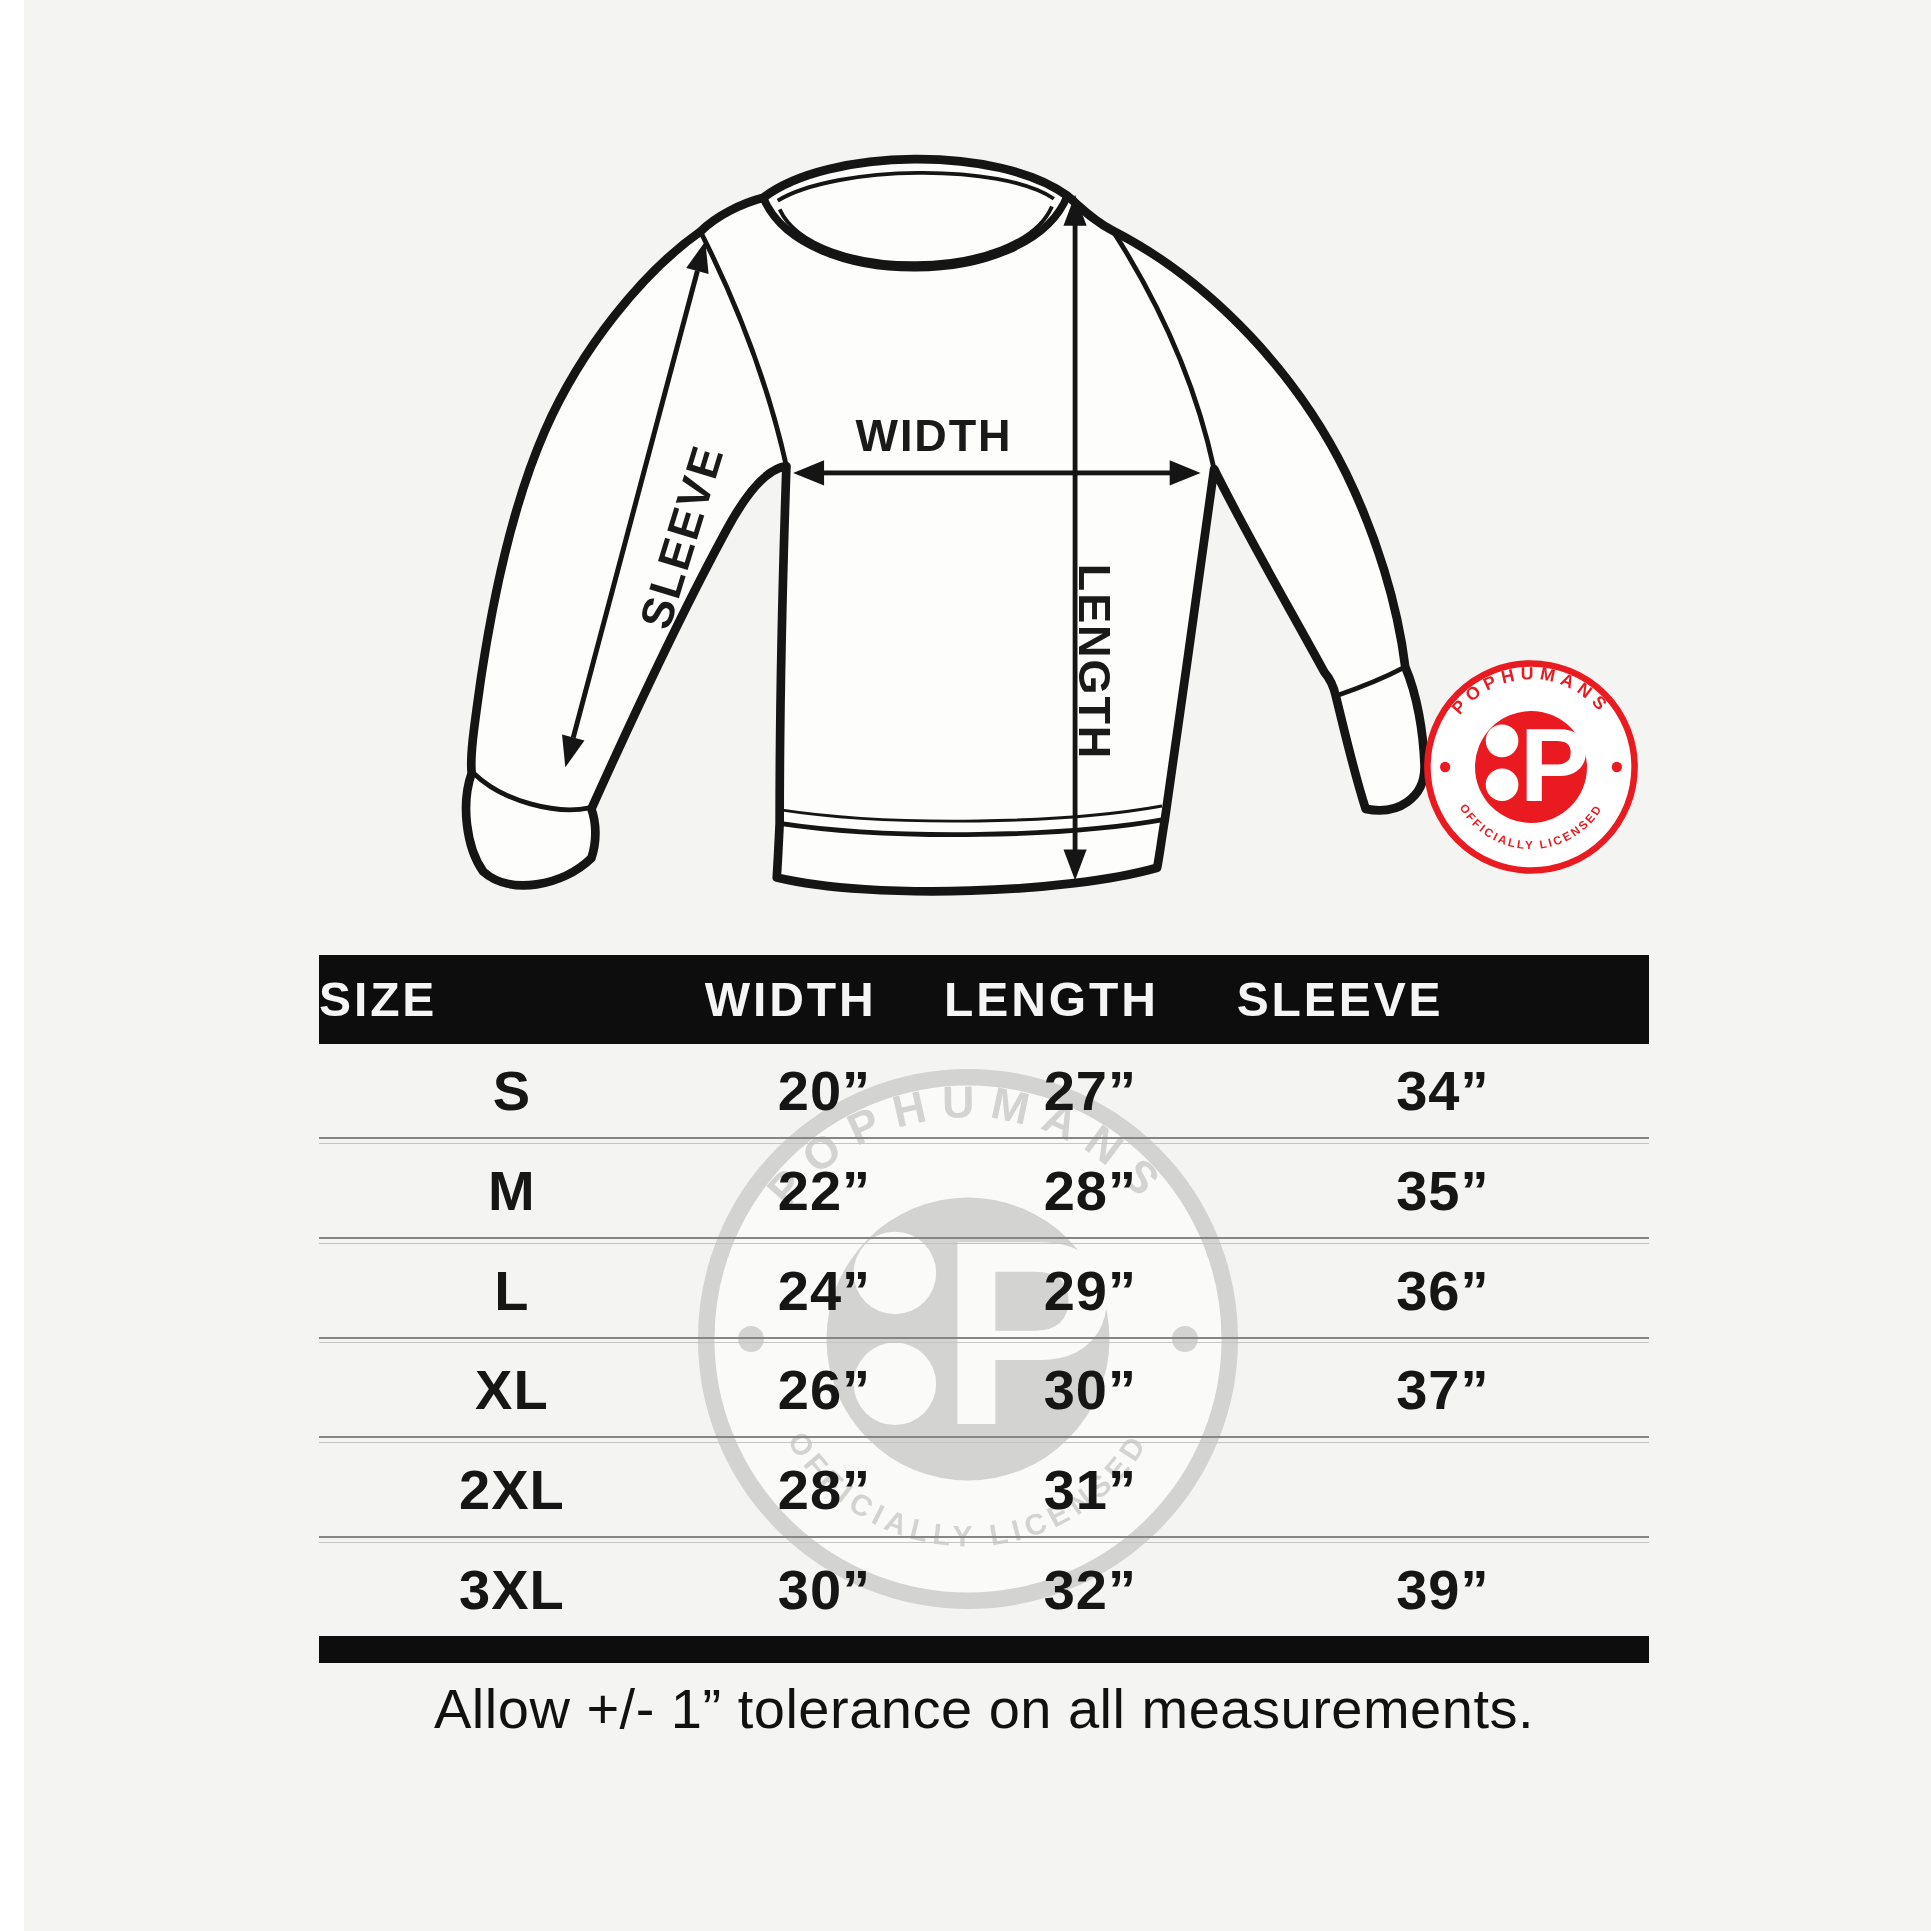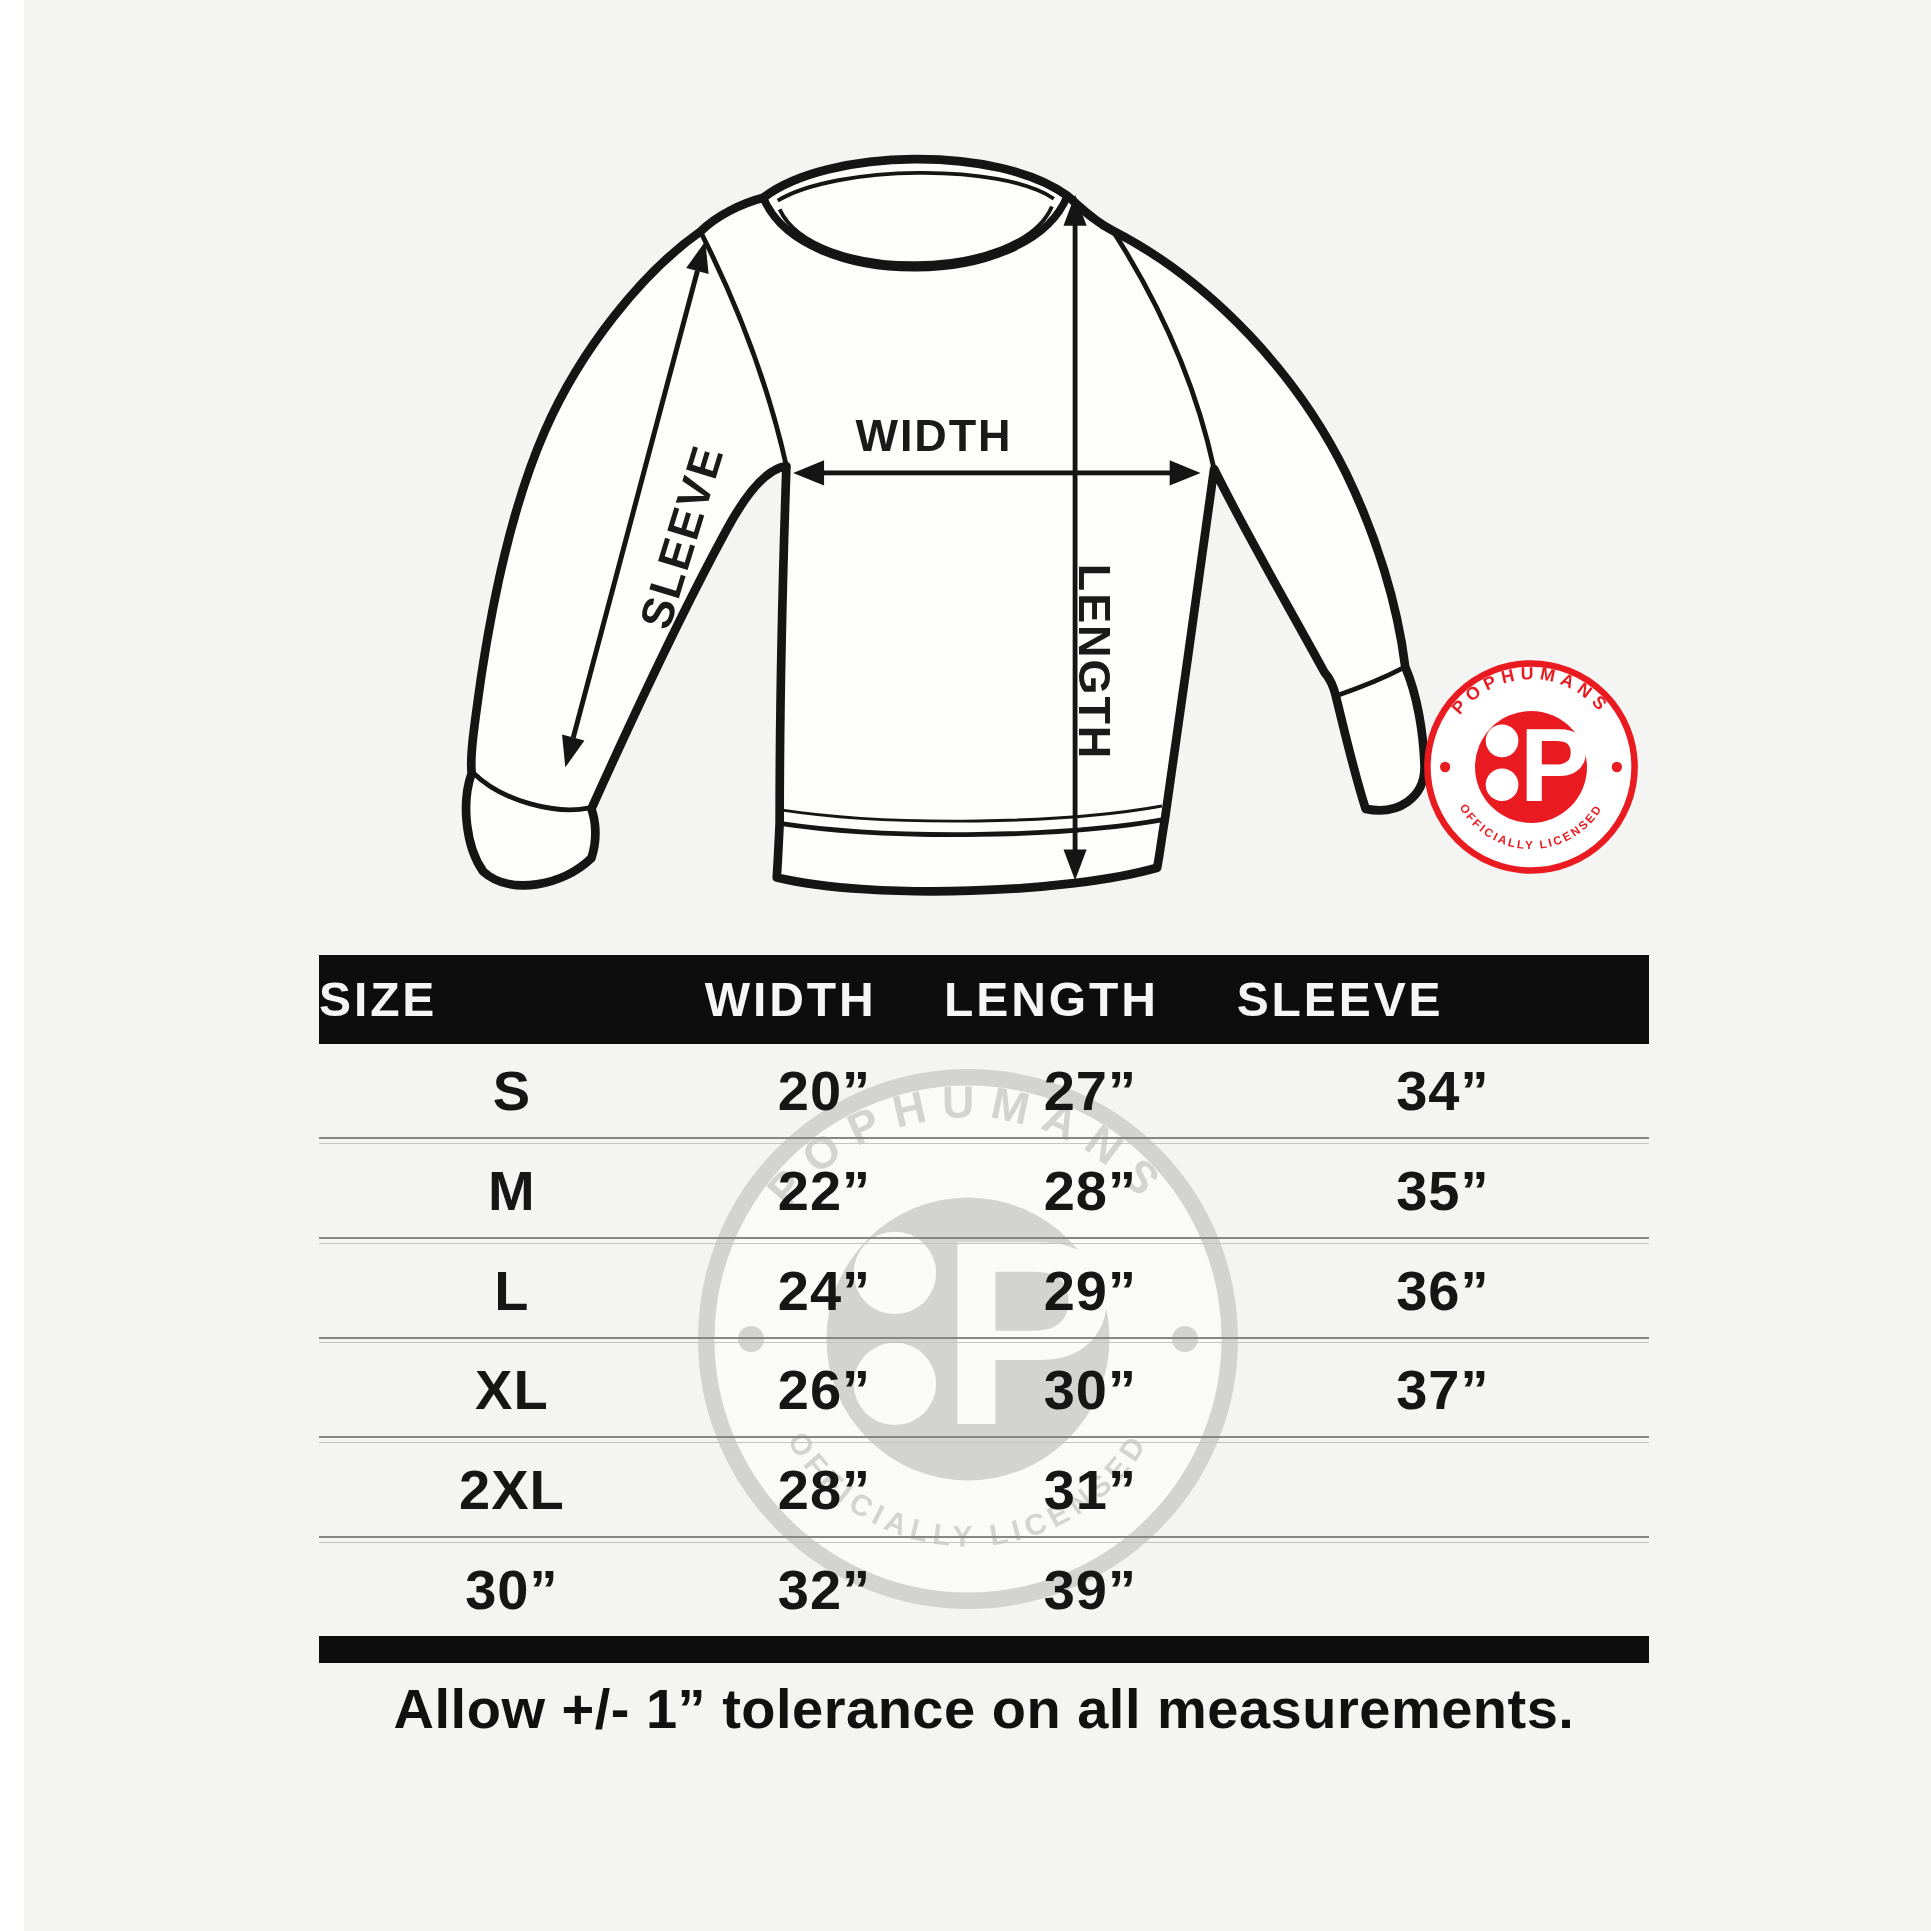--- a/index.html
+++ b/index.html
@@ -51,21 +51,21 @@
   }
   .sep {
     height:6.8px; box-sizing:border-box;
     border-top:2.9px solid #868686; border-bottom:1.9px solid #c4c4c2;
   }
   .tbottom { height:27px; background:#0d0d0d; }
 
   
   .caption {
     position:absolute; left:295px; top:1676px; width:1330px;
-    text-align:center; color:#111111; font-size:56px; font-weight:bold;
+    text-align:center; color:#111111; font-size:56px; font-weight:normal;
     letter-spacing:0.5px;
   }
 </style>
 </head>
 <body>
 
 <div class="canvas">
 
   <svg class="shirt-svg" viewBox="420 140 1080 810">
 
@@ -209,20 +209,21 @@
     <div class="sep"></div>
 
     <div class="trow">
       <div class="cell">2XL</div>
       <div class="cell">28”</div>
       <div class="cell">31”</div>
     </div>
     <div class="sep"></div>
 
     <div class="trow">
+      <div class="cell">3XL</div>
       <div class="cell">30”</div>
       <div class="cell">32”</div>
       <div class="cell">39”</div>
     </div>
 
     <div class="tbottom"></div>
   </div>
 
   <div class="caption">Allow +/- 1” tolerance on all measurements.</div>
 

